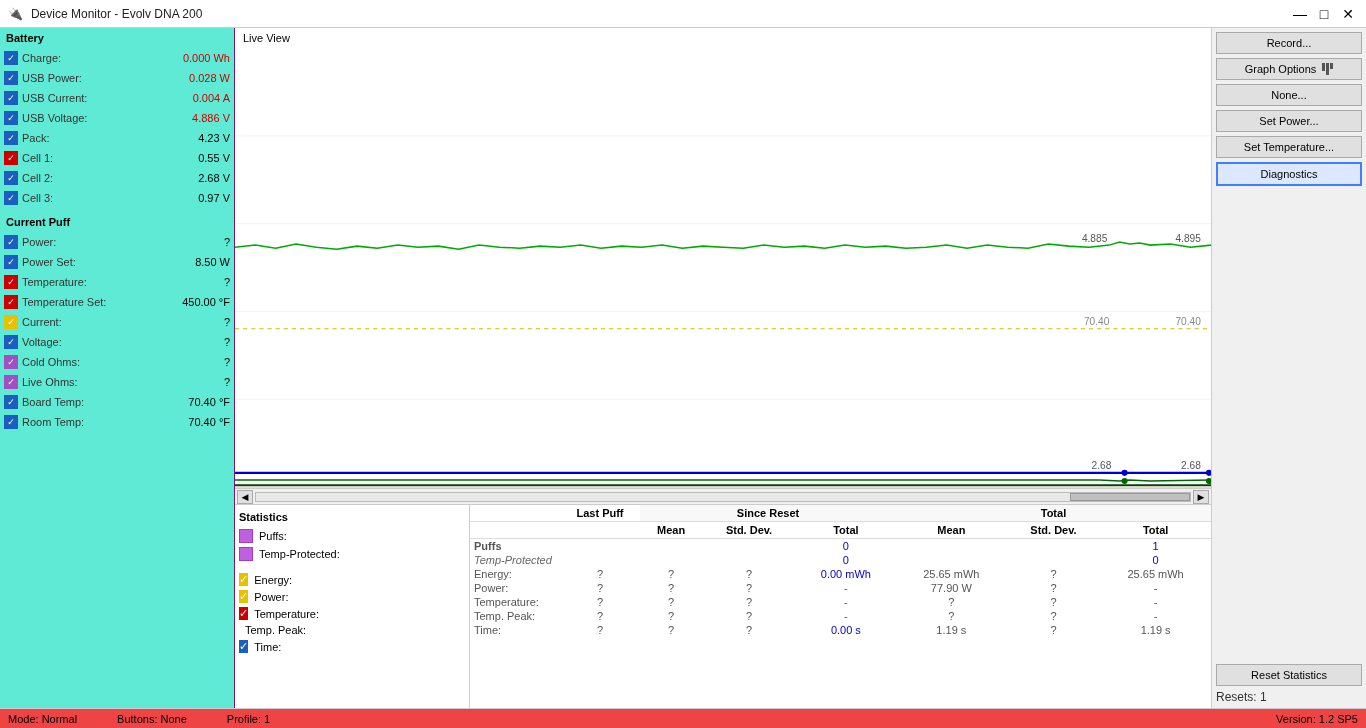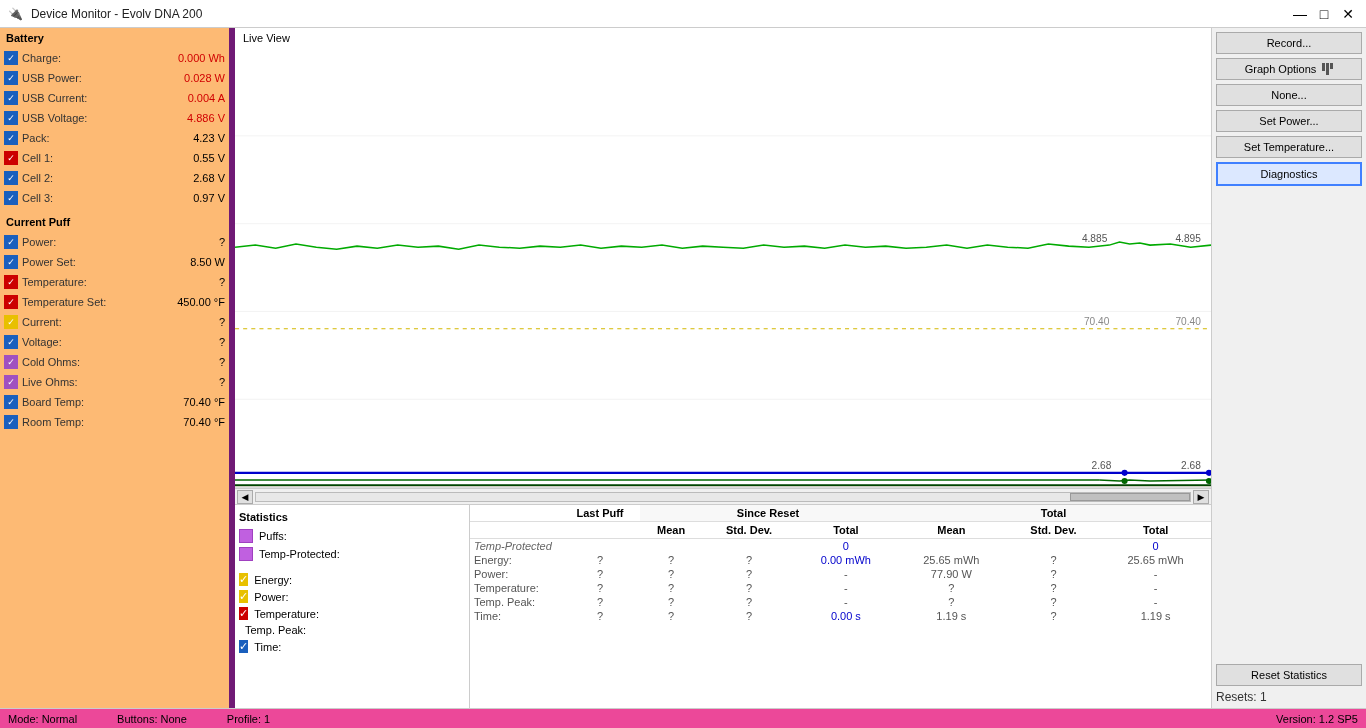--- a/index.html
+++ b/index.html
@@ -42,22 +42,22 @@
       cursor: pointer;
       border: none;
       background: none;
     }
     .main-layout {
       display: flex;
       height: calc(728px - 28px - 20px);
     }
     .left-panel {
       width: 235px;
-      background: #fdba74;
-      border-right: 6px solid #701a75;
+      background: #5eead4;
+      border-right: 1px solid #701a75;
       overflow-y: auto;
       flex-shrink: 0;
     }
     .section-header {
       font-weight: bold;
       padding: 4px 6px;
       font-size: 11px;
     }
     .row {
       display: flex;
@@ -219,21 +219,21 @@
       display: flex;
       gap: 1px;
     }
     .bar-icon span {
       display: inline-block;
       width: 3px;
       background: #555;
     }
     .status-bar {
       height: 20px;
-      background: #ec4899;
+      background: #ef4444;
       border-top: 1px solid #ccc;
       display: flex;
       align-items: center;
       padding: 0 8px;
       gap: 40px;
       font-size: 11px;
     }
     
     
     .stats-table {
@@ -488,20 +488,28 @@
               <th></th>
               <th></th>
               <th>Mean</th>
               <th>Std. Dev.</th>
               <th>Total</th>
               <th>Mean</th>
               <th>Std. Dev.</th>
               <th>Total</th>
             </tr>
             <tr>
+              <td class="label-col" style="font-weight:bold;">Puffs</td>
+              <td></td>
+              <td colspan="2"></td>
+              <td class="blue">0</td>
+              <td colspan="2"></td>
+              <td class="blue">1</td>
+            </tr>
+            <tr>
               <td class="label-col" style="font-style:italic; color:#666;">Temp-Protected</td>
               <td></td>
               <td colspan="2"></td>
               <td class="blue">0</td>
               <td colspan="2"></td>
               <td class="blue">0</td>
             </tr>
           </thead>
           <tbody>
             <tr>

